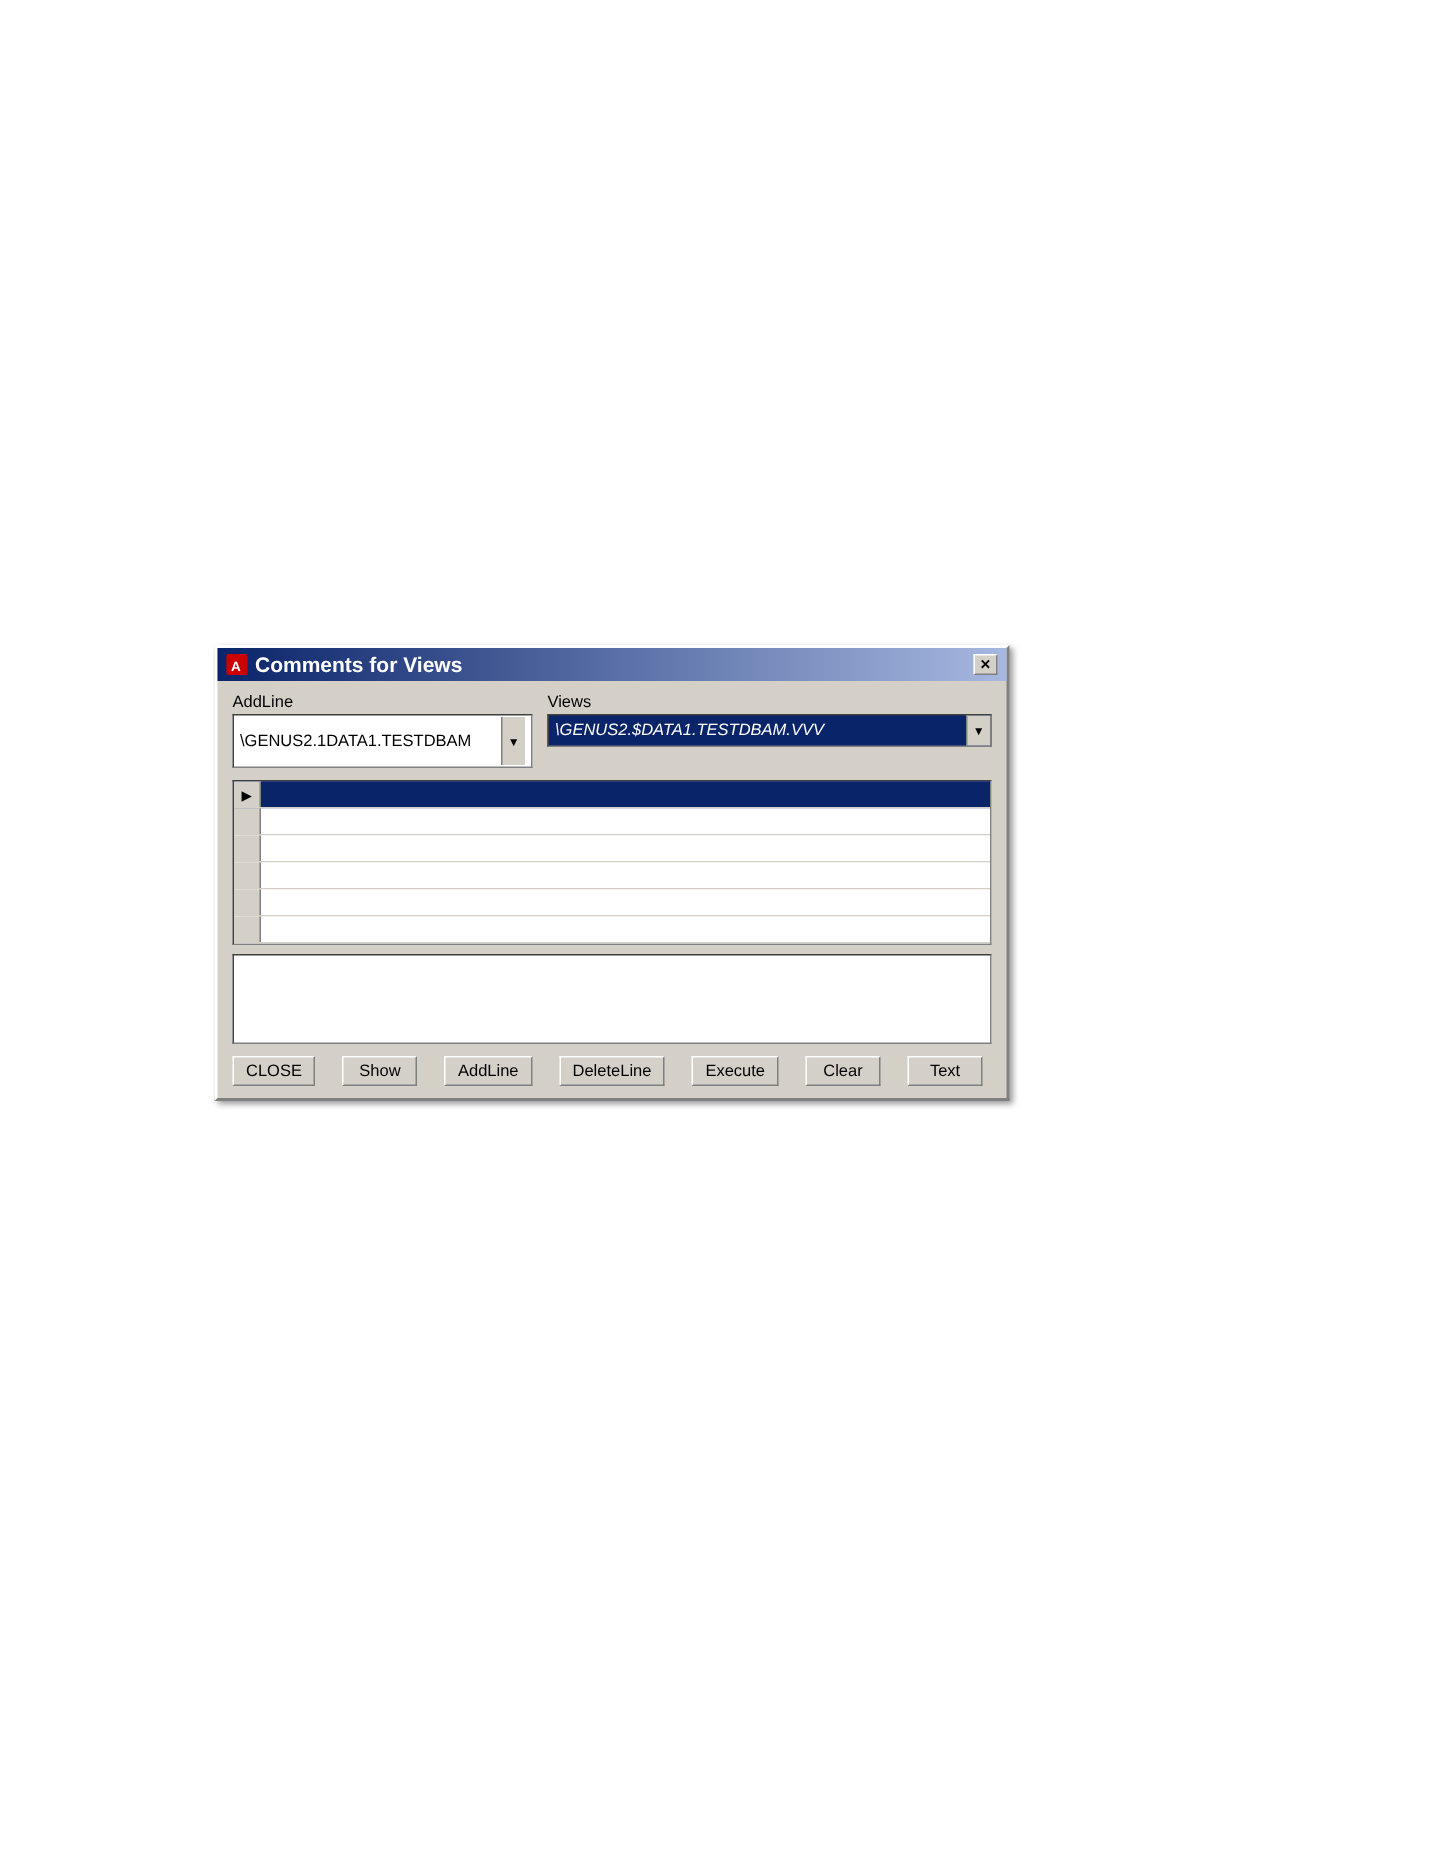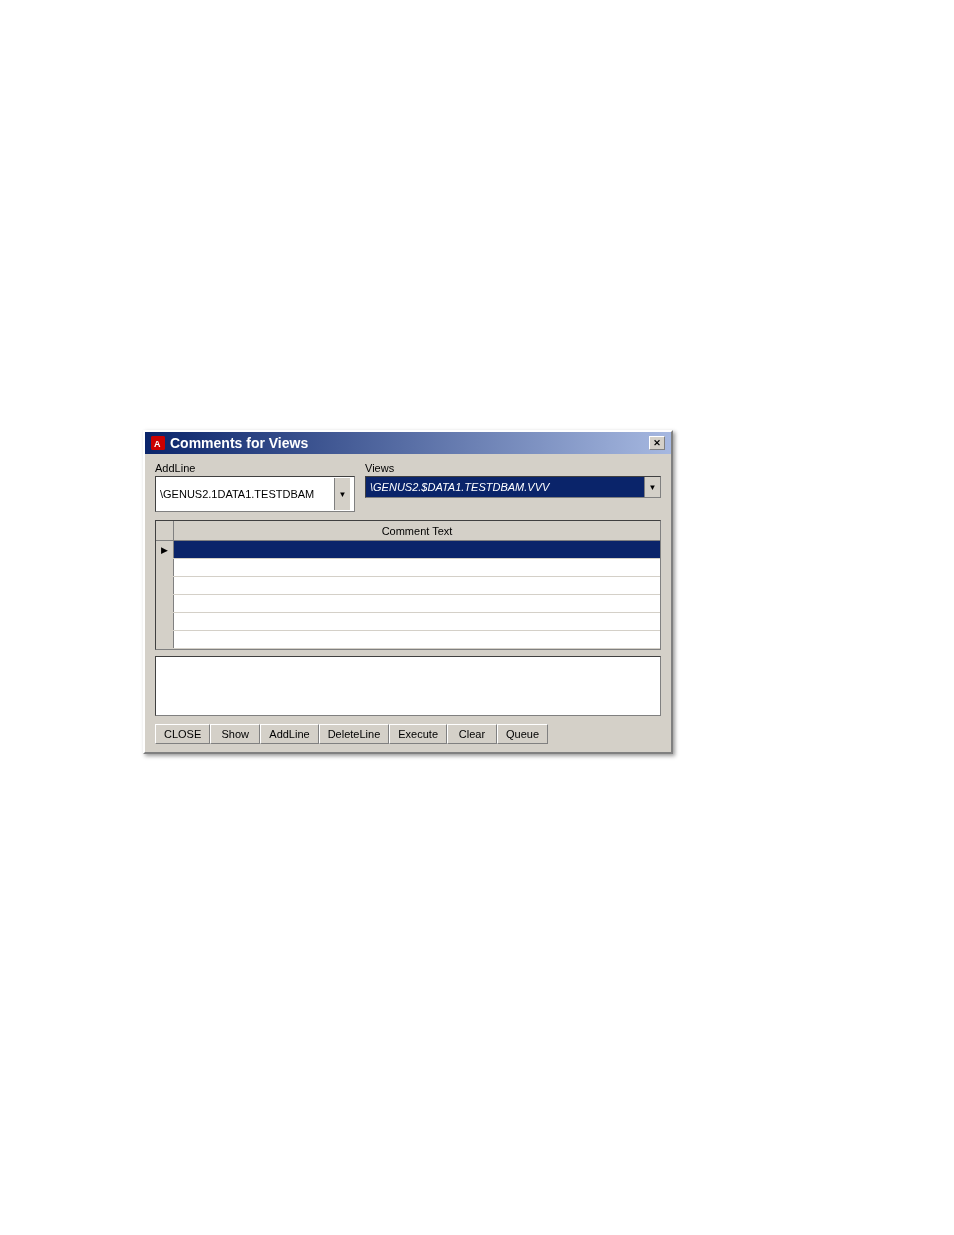--- a/index.html
+++ b/index.html
@@ -258,21 +258,21 @@
       border-top: 1px solid #404040;
       border-left: 1px solid #404040;
       background: #ffffff;
       height: 60px;
       margin-bottom: 8px;
       padding: 2px;
     }
 
     .buttons-row {
       display: flex;
-      gap: 0;
+      gap: 18px;
       align-items: center;
     }
 
     .btn {
       background: #d4d0c8;
       border: 1px solid #808080;
       border-top: 1px solid #ffffff;
       border-left: 1px solid #ffffff;
       padding: 3px 8px;
       font-size: 11px;
@@ -317,24 +317,20 @@
       <div class="field-group field-group-views">
         <div class="field-label">Views</div>
         <div class="views-dropdown-wrapper">
           <span class="inner-text">\GENUS2.$DATA1.TESTDBAM.VVV</span>
           <div class="arrow-btn">▼</div>
         </div>
       </div>
     </div>
 
     <div class="table-area">
-      <div class="table-header">
-        <div class="table-header-row-indicator"></div>
-        <div class="table-header-cell">Comment Text</div>
-      </div>
       <div class="table-rows">
         <div class="table-row selected">
           <div class="row-indicator">▶</div>
           <div class="row-cell"></div>
         </div>
         <div class="table-row">
           <div class="row-indicator"></div>
           <div class="row-cell"></div>
         </div>
         <div class="table-row">
@@ -358,16 +354,16 @@
 
     <div class="text-area-section"></div>
 
     <div class="buttons-row">
       <button class="btn">CLOSE</button>
       <button class="btn">Show</button>
       <button class="btn">AddLine</button>
       <button class="btn">DeleteLine</button>
       <button class="btn">Execute</button>
       <button class="btn">Clear</button>
-      <button class="btn">Queue</button>
+      <button class="btn">Text</button>
     </div>
   </div>
 </div>
 
 </body></html>

